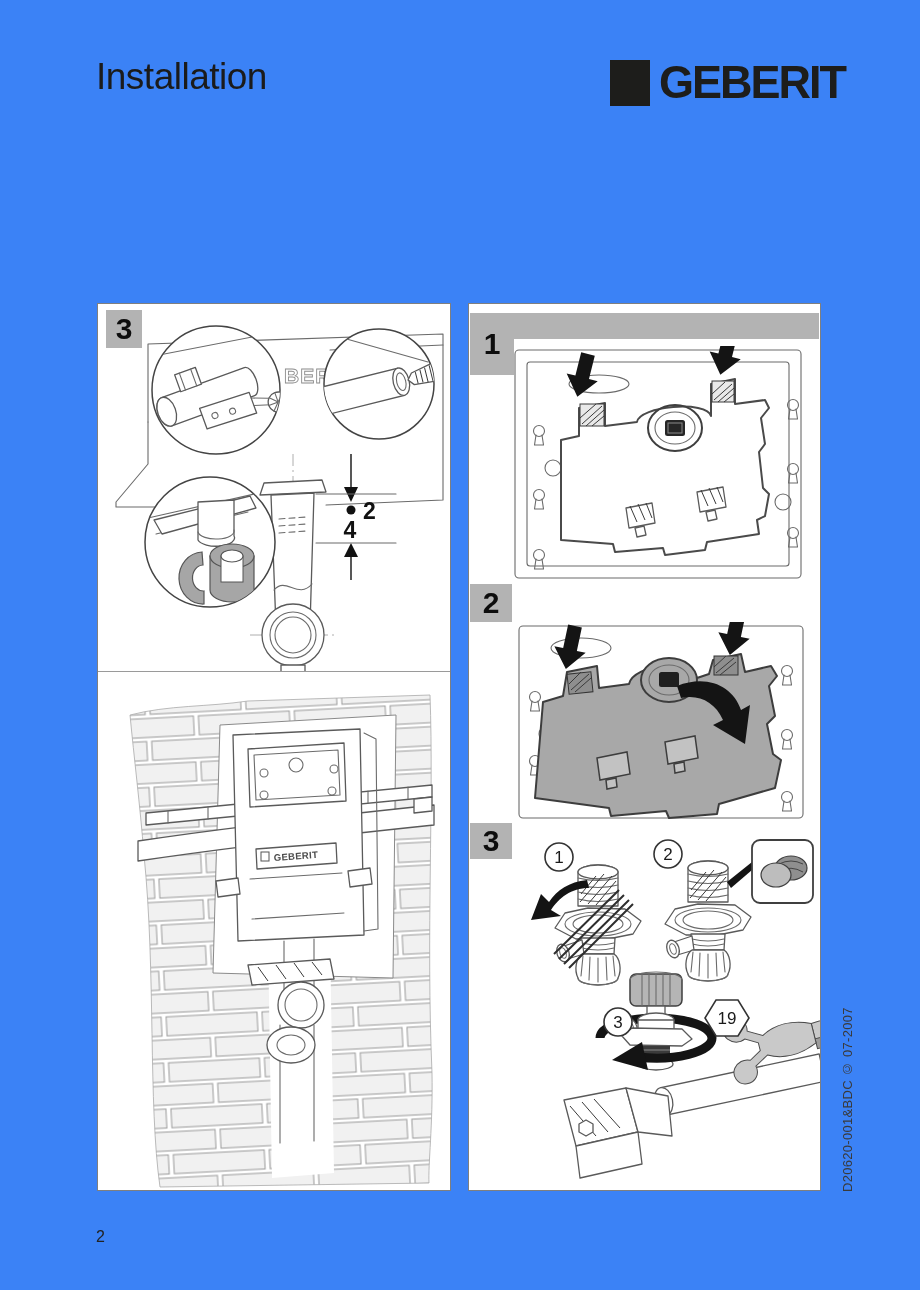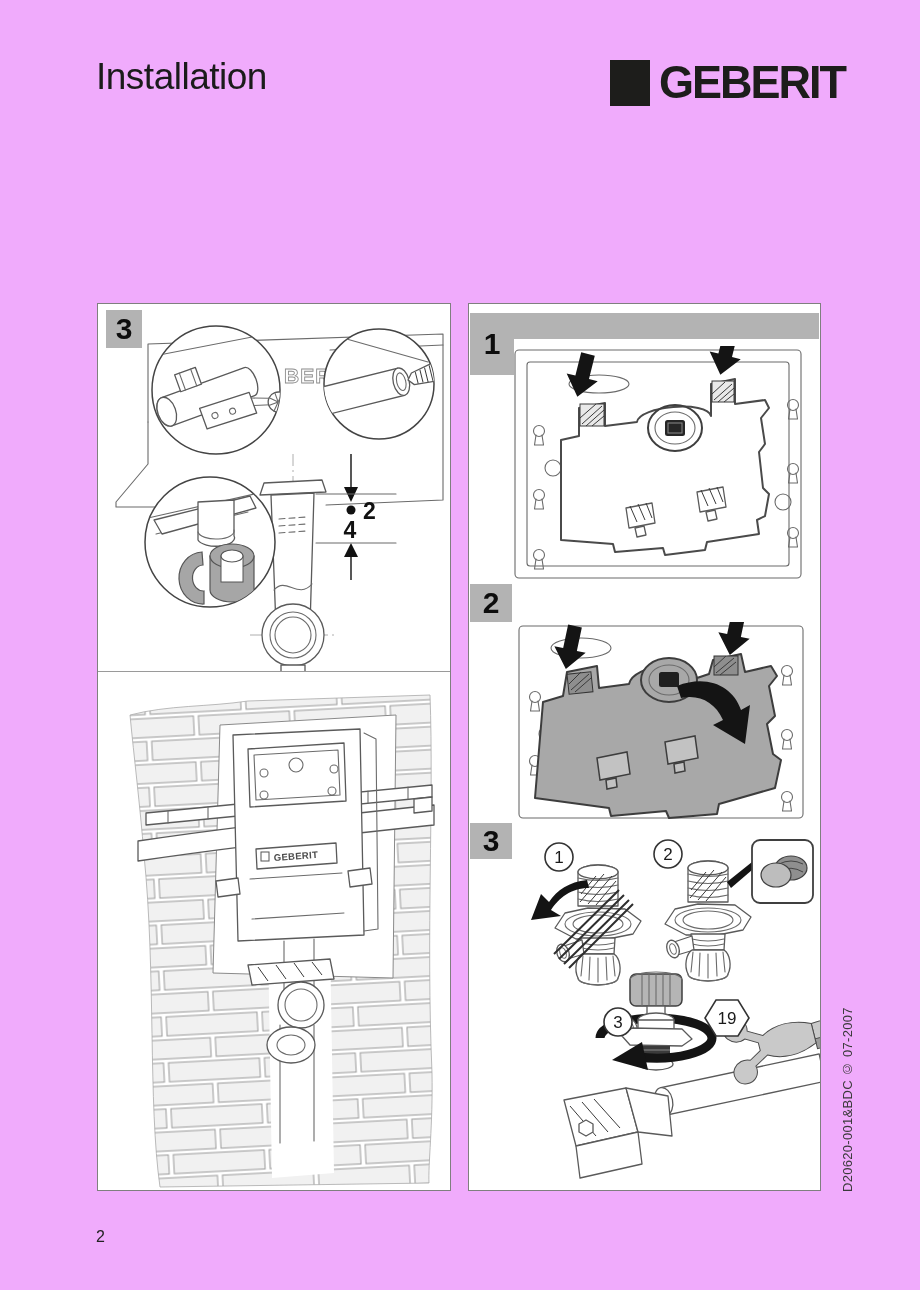--- a/index.html
+++ b/index.html
@@ -1,17 +1,17 @@
 <!DOCTYPE html>
 <html><head>
 <meta charset="utf-8">
 <style>
   html,body { margin:0; padding:0; background:#ffffff; }
   .page {
-    position:relative; width:920px; height:1290px; background:#f0abfc;
+    position:relative; width:920px; height:1290px; background:#3b82f6;
     font-family:"Liberation Sans", sans-serif; overflow:hidden;
   }
   
   .title {
     position:absolute; left:96px; top:56px; margin:0;
     font-size:37px; font-weight:400; letter-spacing:-0.5px; color:#1b1b1b;
   }
   .logo { position:absolute; left:610px; top:60px; display:flex; align-items:flex-start; gap:9px; }
   .logo-square { width:40px; height:46px; background:#1d1d1b; display:inline-block; }
   .logo-text {

